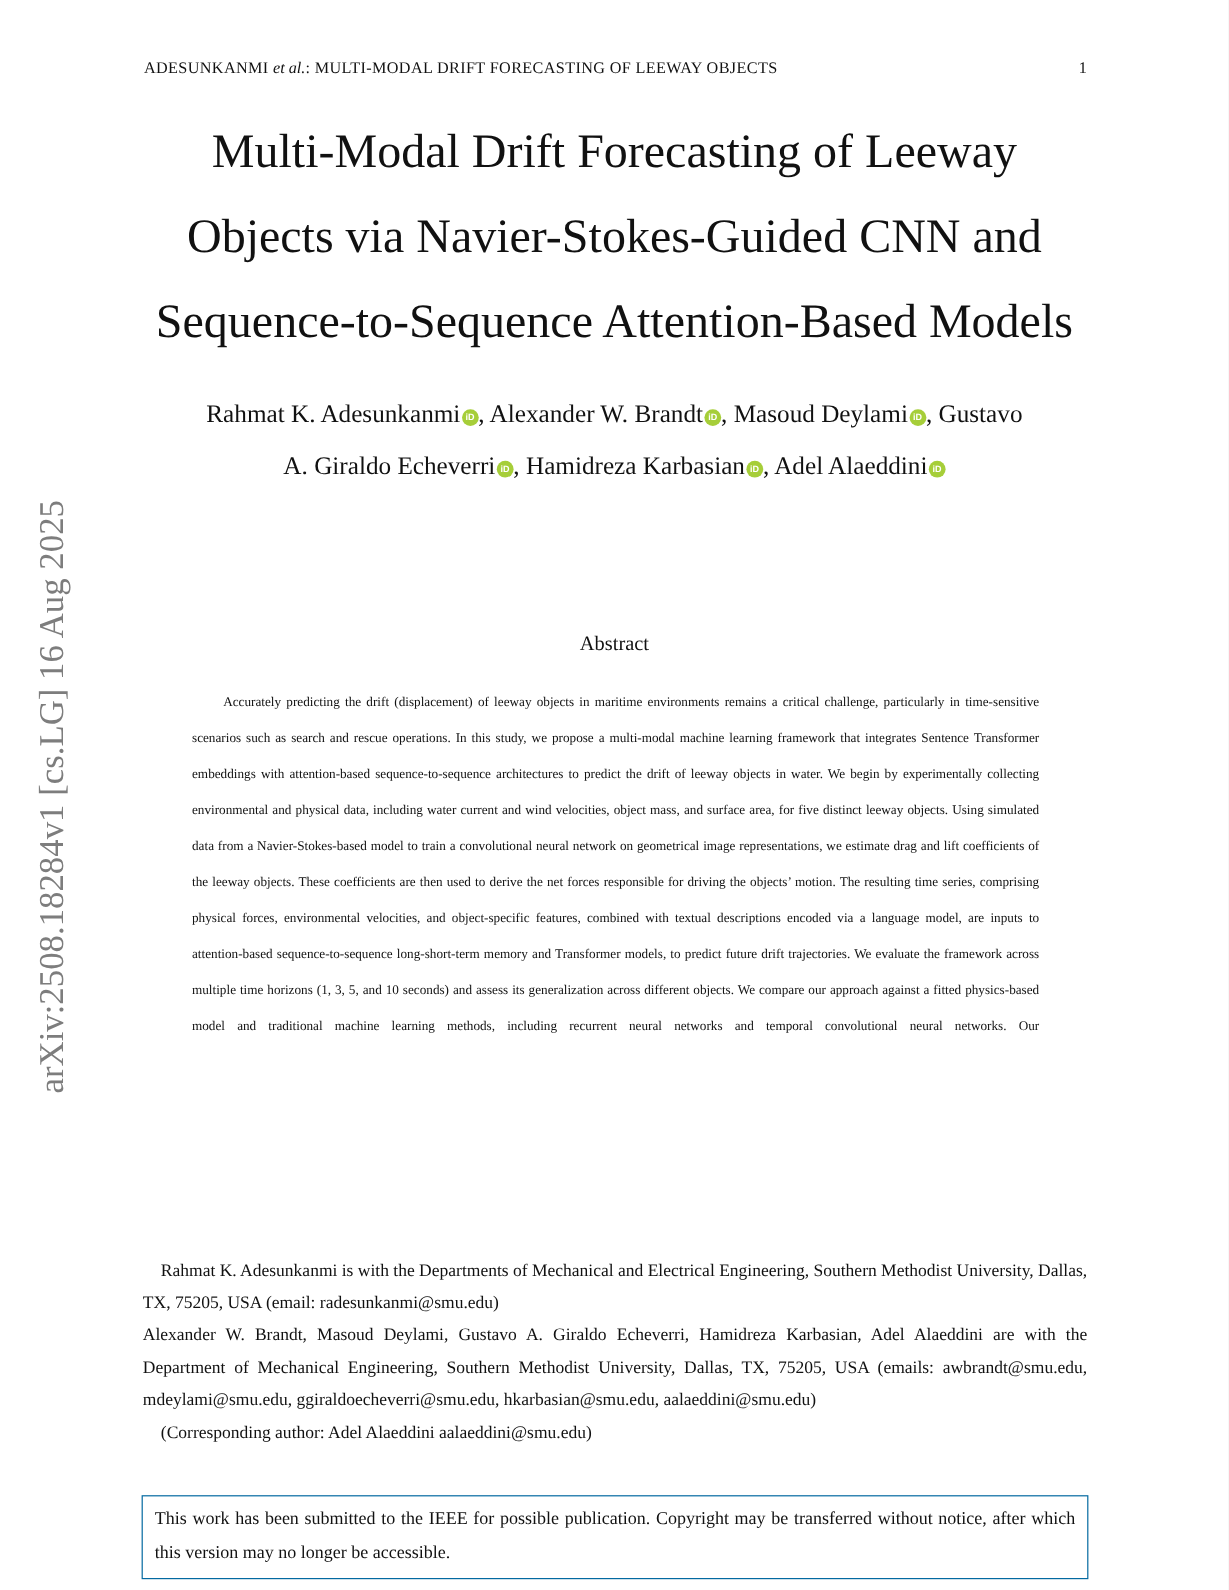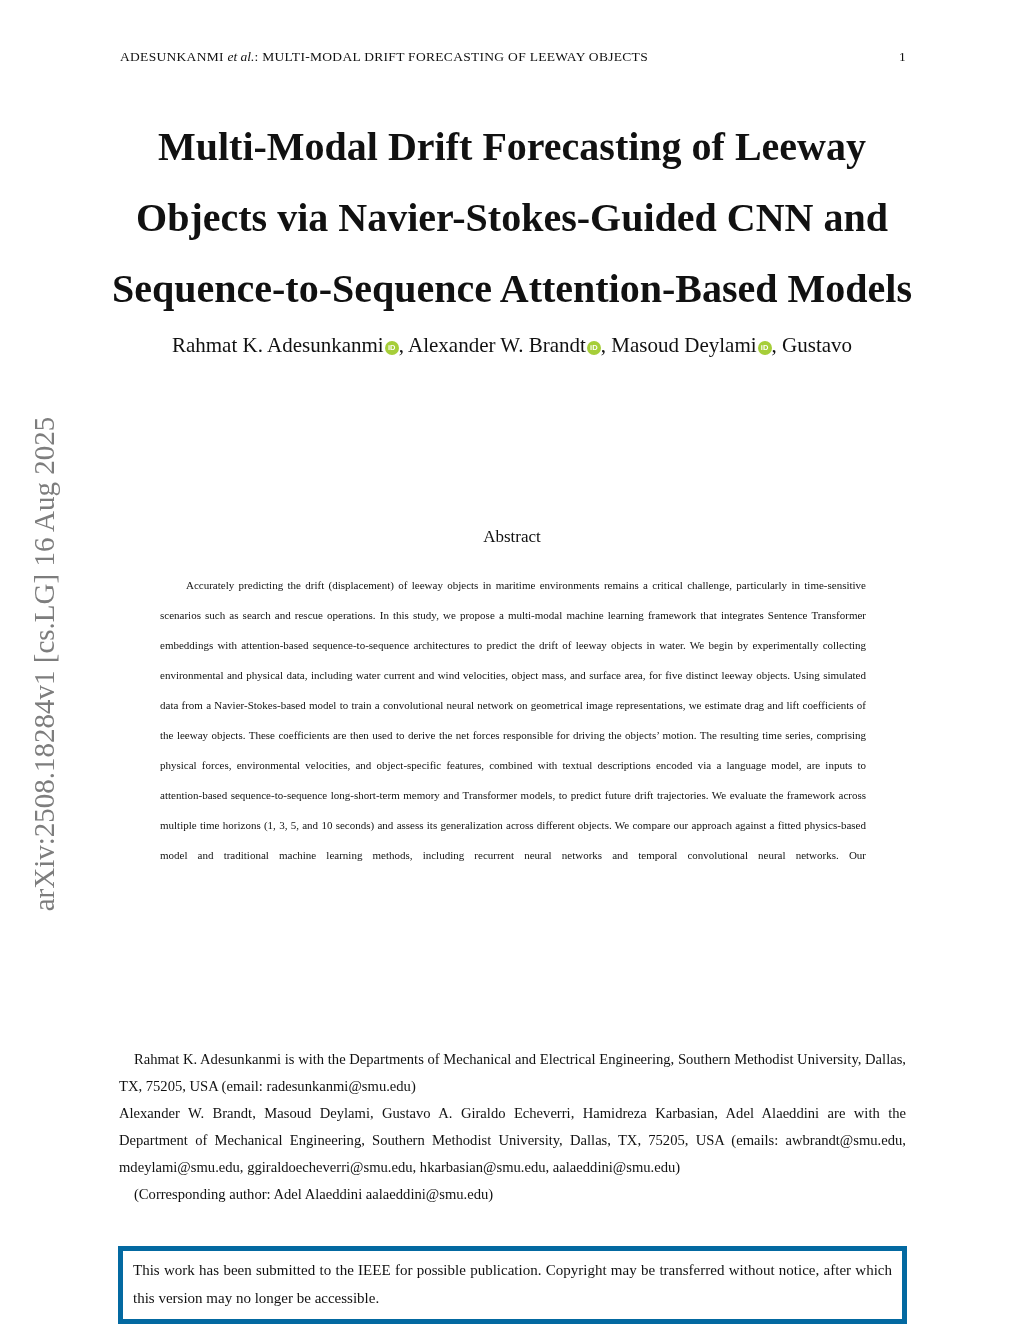--- a/index.html
+++ b/index.html
@@ -29,25 +29,25 @@
     left: 44px;
     top: 664px;
     transform: translate(-50%, -50%) rotate(-90deg);
     transform-origin: center center;
     white-space: nowrap;
     font-size: 29px;
     color: #7d7d7d;
   }
   .paper-title {
     position: absolute;
-    top: 111px; left: 60px; right: 60px;
+    top: 90px; left: 60px; right: 60px;
     text-align: center;
     font-size: 40px;
     line-height: 71px;
-    font-weight: bold;
+    font-weight: normal;
   }
   .authors-block {
     position: absolute;
     top: 324px; left: 100px; right: 100px;
     text-align: center;
     font-size: 21px;
     line-height: 43px;
   }
   .orcid {
     display: inline-block;
@@ -83,21 +83,21 @@
     position: absolute;
     top: 1046px; left: 119px; width: 787px;
     font-size: 14.6px;
     line-height: 27px;
     text-align: justify;
   }
   .footnotes p.indent { text-indent: 15px; }
   .submission-notice {
     position: absolute;
     top: 1246px; left: 118px; width: 789px;
-    border: 5px solid #0369a1;
+    border: 1px solid #0369a1;
     padding: 5px 10px 7px 10px;
     font-size: 15px;
     line-height: 28px;
     text-align: justify;
   }
 </style>
 </head>
 <body>
 
 <div class="page">
@@ -110,20 +110,21 @@
   <div class="watermark">arXiv:2508.18284v1  [cs.LG]  16 Aug 2025</div>
 
   <div class="paper-title">
     <div>Multi-Modal Drift Forecasting of Leeway</div>
     <div>Objects via Navier-Stokes-Guided CNN and</div>
     <div>Sequence-to-Sequence Attention-Based Models</div>
   </div>
 
   <div class="authors-block">
     <div><span>Rahmat K. Adesunkanmi</span><span class="orcid">iD</span><span>, </span><span>Alexander W. Brandt</span><span class="orcid">iD</span><span>, </span><span>Masoud Deylami</span><span class="orcid">iD</span><span>, Gustavo</span></div>
+    <div><span>A. Giraldo Echeverri</span><span class="orcid">iD</span><span>, </span><span>Hamidreza Karbasian</span><span class="orcid">iD</span><span>, </span><span>Adel Alaeddini</span><span class="orcid">iD</span></div>
   </div>
 
   <div class="abstract-heading">Abstract</div>
 
   <div class="abstract-body">
     <p>Accurately predicting the drift (displacement) of leeway objects in maritime environments remains a critical challenge, particularly in time-sensitive scenarios such as search and rescue operations. In this study, we propose a multi-modal machine learning framework that integrates Sentence Transformer embeddings with attention-based sequence-to-sequence architectures to predict the drift of leeway objects in water. We begin by experimentally collecting environmental and physical data, including water current and wind velocities, object mass, and surface area, for five distinct leeway objects. Using simulated data from a Navier-Stokes-based model to train a convolutional neural network on geometrical image representations, we estimate drag and lift coefficients of the leeway objects. These coefficients are then used to derive the net forces responsible for driving the objects’ motion. The resulting time series, comprising physical forces, environmental velocities, and object-specific features, combined with textual descriptions encoded via a language model, are inputs to attention-based sequence-to-sequence long-short-term memory and Transformer models, to predict future drift trajectories. We evaluate the framework across multiple time horizons (1, 3, 5, and 10 seconds) and assess its generalization across different objects. We compare our approach against a fitted physics-based model and traditional machine learning methods, including recurrent neural networks and temporal convolutional neural networks. Our</p>
   </div>
 
   <div class="footnotes">
     <p class="indent">Rahmat K. Adesunkanmi is with the Departments of Mechanical and Electrical Engineering, Southern Methodist University, Dallas, TX, 75205, USA (email: radesunkanmi@smu.edu)</p>

